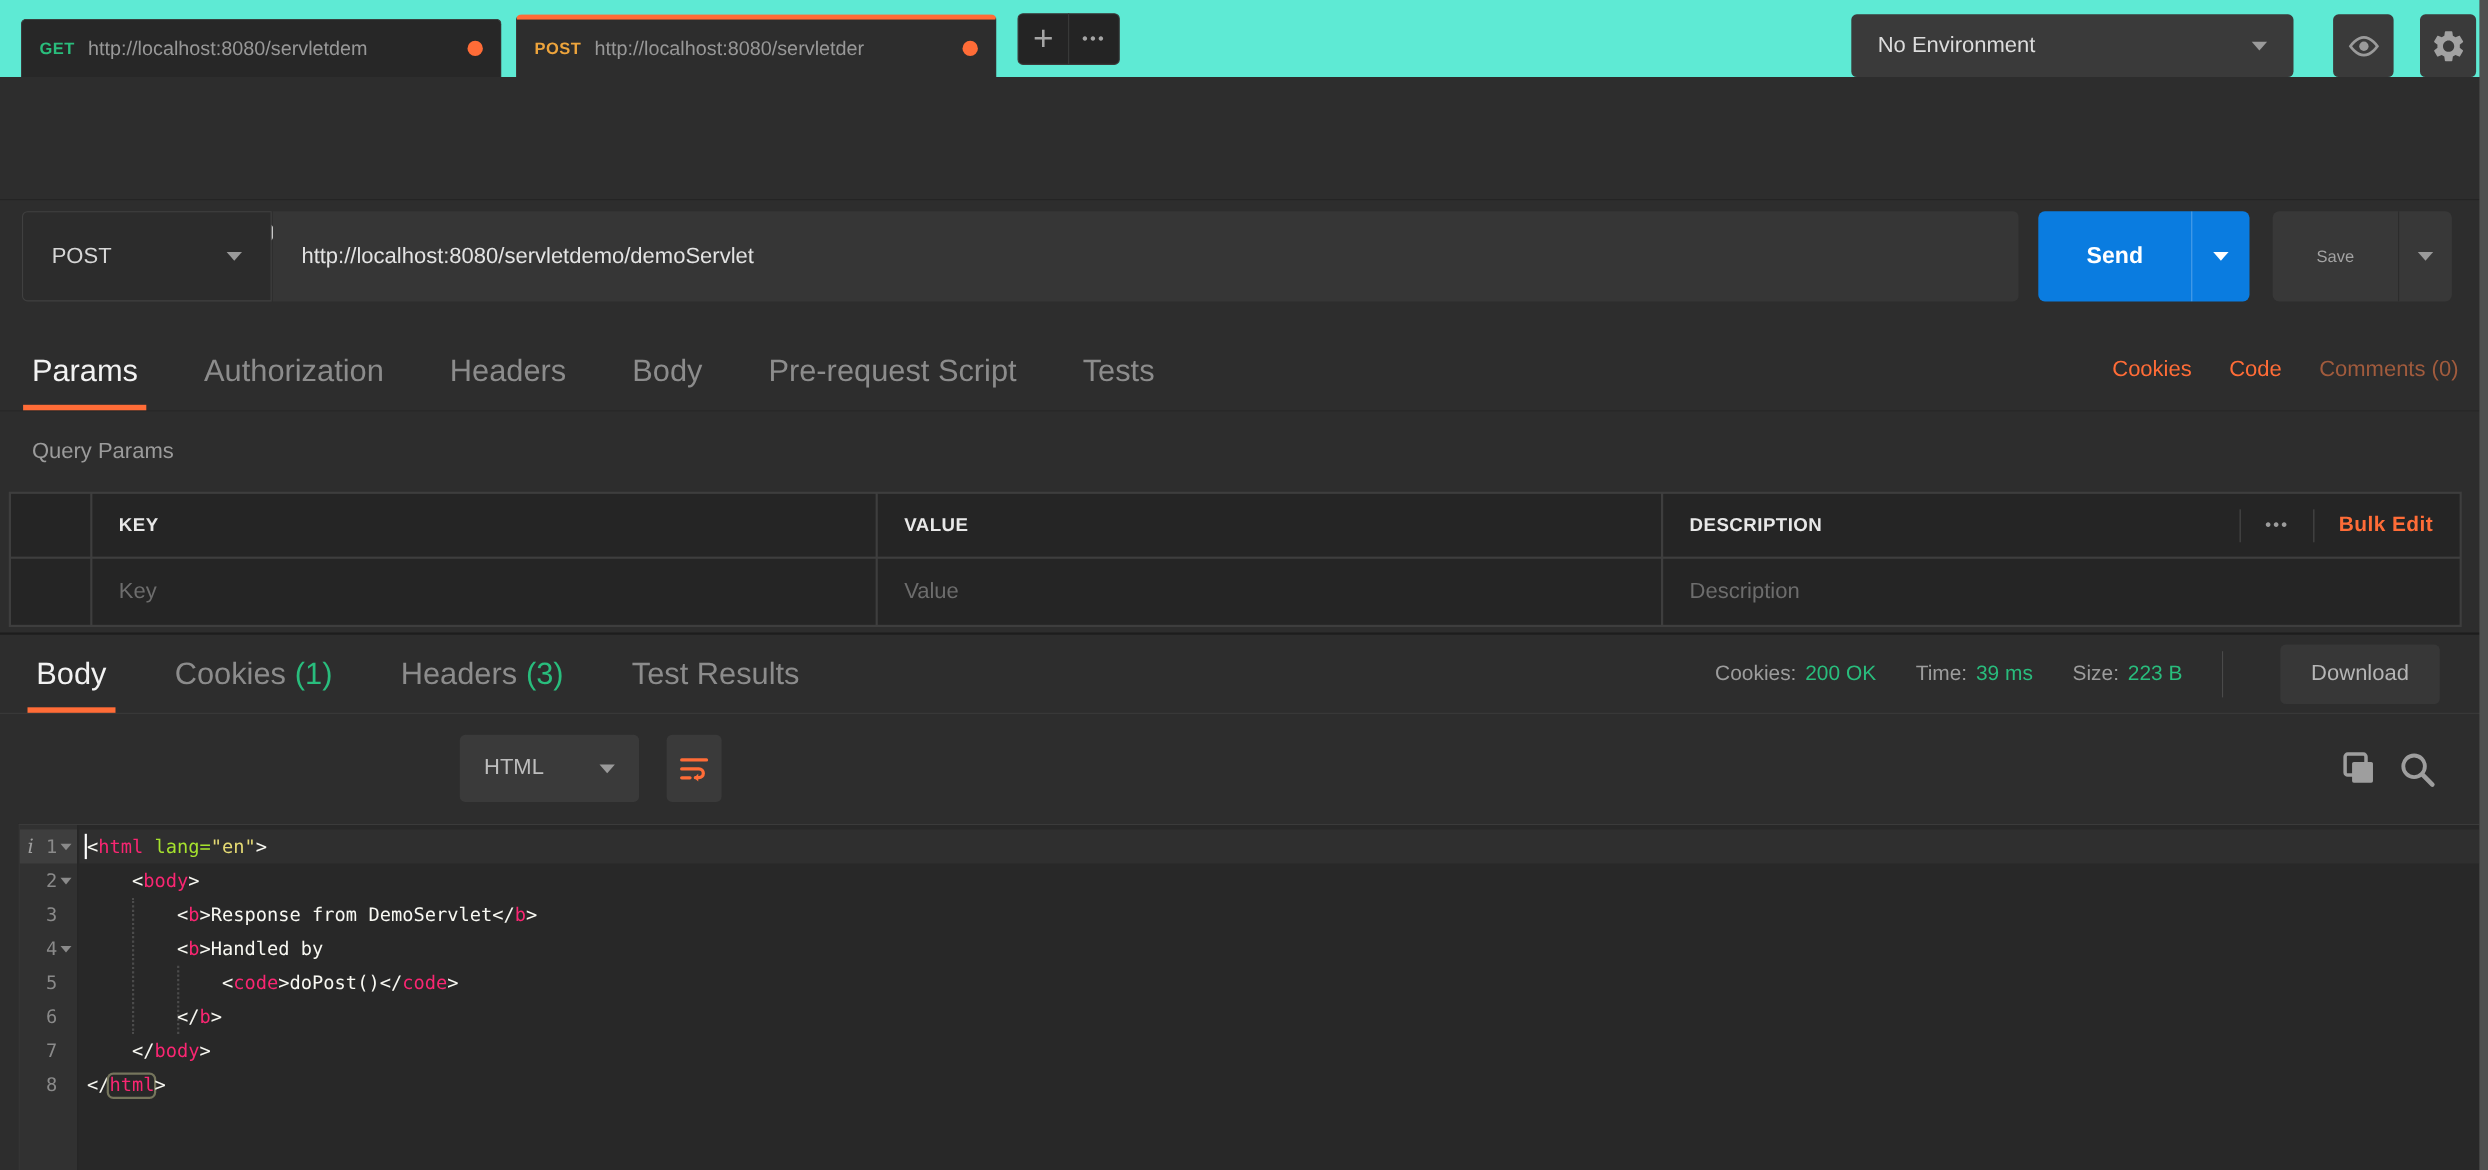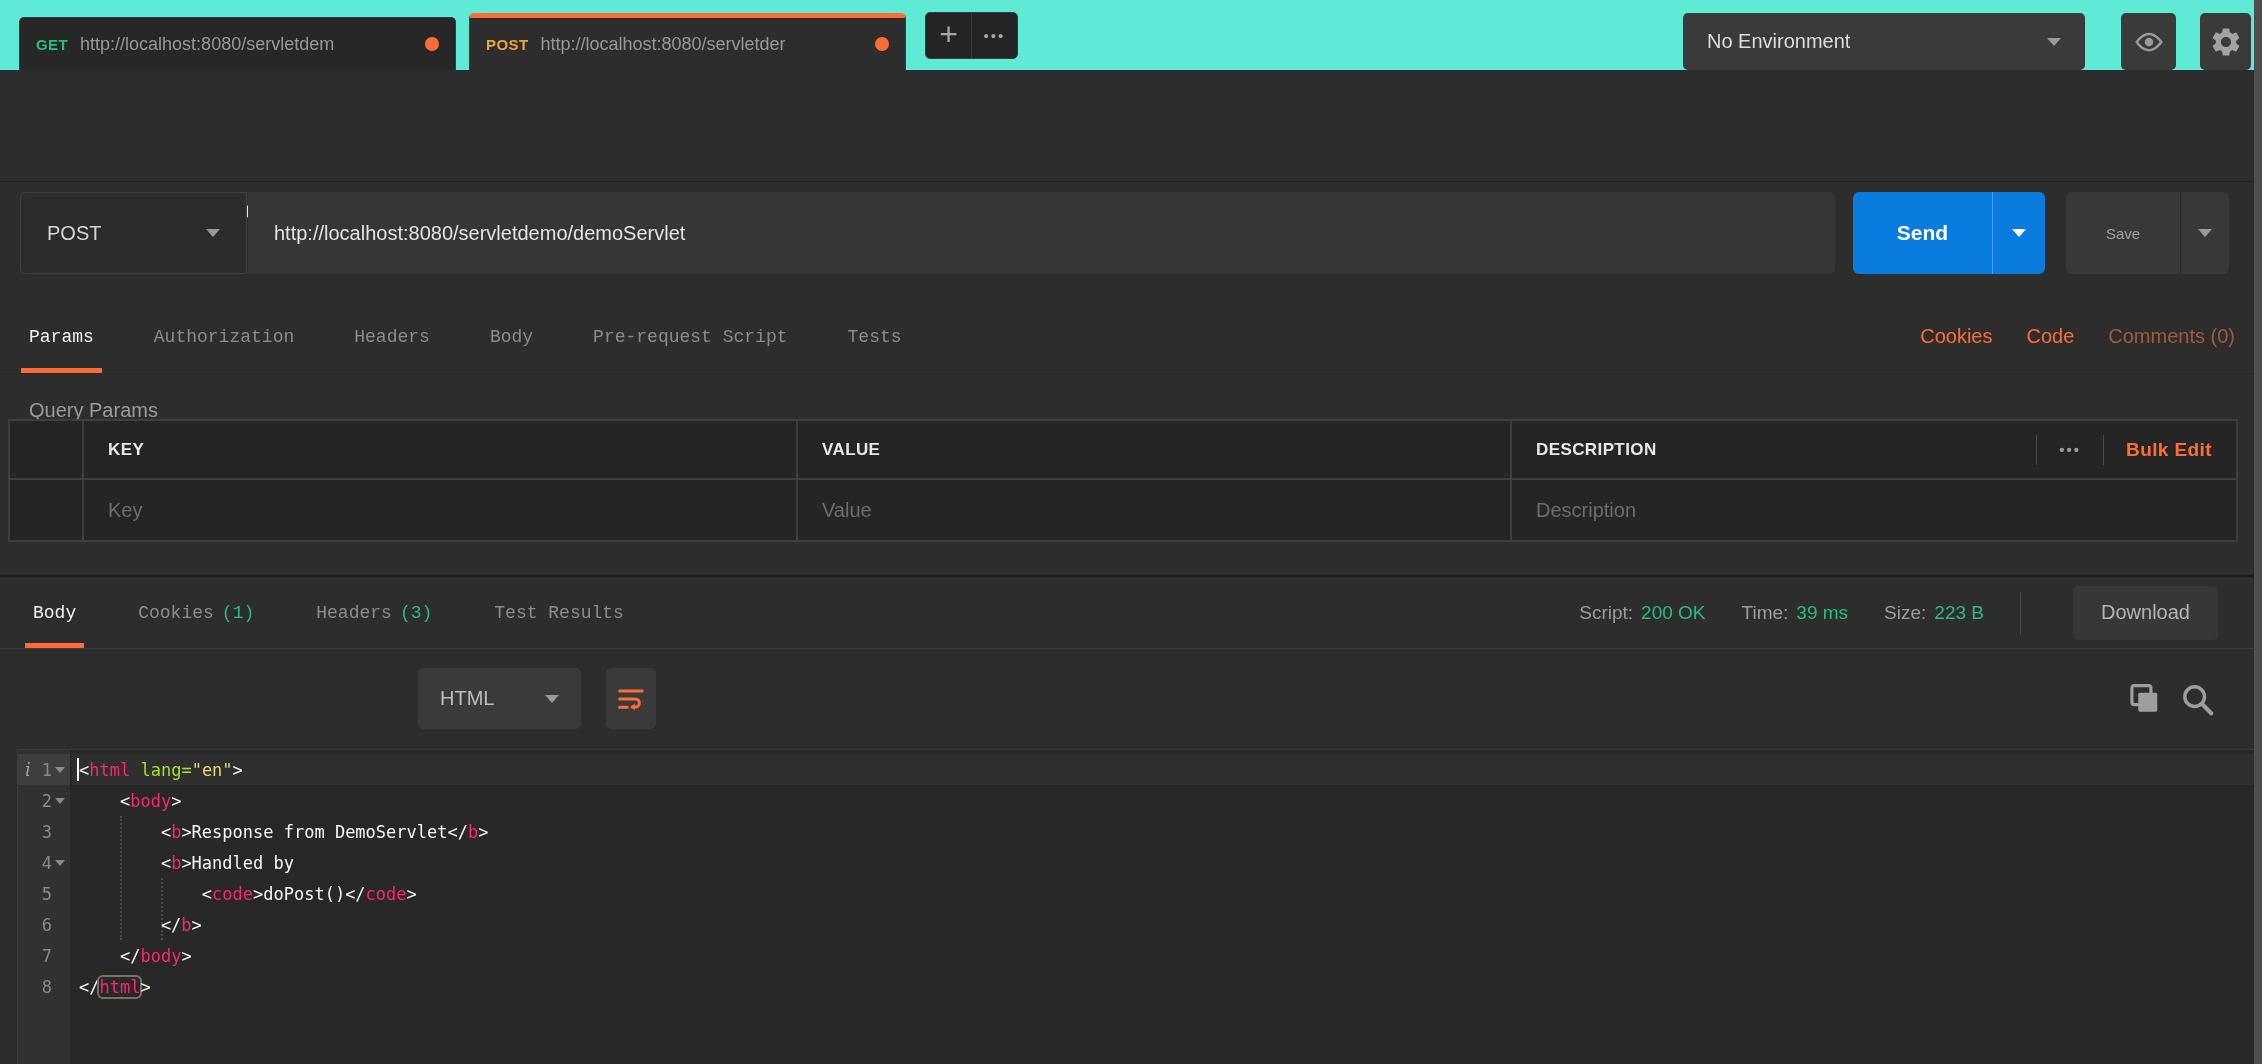--- a/index.html
+++ b/index.html
@@ -52,30 +52,30 @@
               border-left:1px solid rgba(255,255,255,.28);}
   .send-caret .chev{border-top-color:#ffffff;}
   .save-btn{position:absolute;left:2066px;top:192px;width:163px;height:82px;background:#383838;
             border-radius:6px;display:flex;overflow:hidden;}
   .save-main{flex:1;display:flex;align-items:center;justify-content:center;font-size:15px;color:#a3a3a3;}
   .save-caret{width:48px;display:flex;align-items:center;justify-content:center;
               border-left:1px solid #2c2c2c;}
   
   .reqtabs{position:absolute;top:300px;left:0;right:0;height:73px;border-bottom:1px solid #272727;
            display:flex;align-items:stretch;padding-left:21px;gap:44px;}
-  .rtab{display:flex;align-items:center;font-size:18px;color:#8c8c8c;position:relative;padding:0 8px;font-family:Liberation Mono, monospace;}
+  .rtab{display:flex;align-items:center;font-size:28px;color:#8c8c8c;position:relative;padding:0 8px;}
   .rtab.active{color:#f2f2f2;}
   .rtab.active::after{content:"";position:absolute;left:0;right:0;bottom:0;height:5px;background:#ff6c37;}
   .req-links{position:absolute;right:27px;top:300px;height:73px;display:flex;align-items:center;
              gap:34px;font-size:20px;}
   .lnk-orange{color:#ff6c37;}
   .lnk-dim{color:#a15b3d;}
   
   .qp-heading{position:absolute;left:29px;top:399px;font-size:20px;color:#9b9b9b;}
-  .ptable{position:absolute;left:8px;top:419px;width:2230px;background:#3e3e3e;padding:2px;
+  .ptable{position:absolute;left:8px;top:447px;width:2230px;background:#3e3e3e;padding:2px;
           box-sizing:border-box;display:grid;grid-template-columns:72px 712px 712px 1fr;
           grid-template-rows:57px 60px;gap:2px;}
   .pcell{background:#252525;display:flex;align-items:center;padding:0 24px;overflow:hidden;}
   .pcell.hdr{font-size:17px;font-weight:700;color:#e8e8e8;letter-spacing:.4px;}
   .pcell.ph{font-size:20px;color:#6d6d6d;}
   .hdr-tools{margin-left:auto;display:flex;align-items:center;gap:22px;}
   .vdiv{width:1px;height:30px;background:#4a4a4a;}
   .hdots{color:#9c9c9c;font-size:15px;letter-spacing:2px;}
   .bulk{color:#ff6c37;font-size:19px;}
   
@@ -242,21 +242,21 @@
     <div class="rtab">
       <span>Headers</span>
       <span class="count">(3)</span>
     </div>
     <div class="rtab">
       <span>Test Results</span>
     </div>
   </div>
   <div class="resp-right">
     <span class="stat">
-      <span>Script:</span><b>200 OK</b>
+      <span>Cookies:</span><b>200 OK</b>
     </span>
     <span class="stat">
       <span>Time:</span><b>39 ms</b>
     </span>
     <span class="stat">
       <span>Size:</span><b>223 B</b>
     </span>
     <span class="resp-vdiv"></span>
     <div class="dl-btn">Download</div>
   </div>

